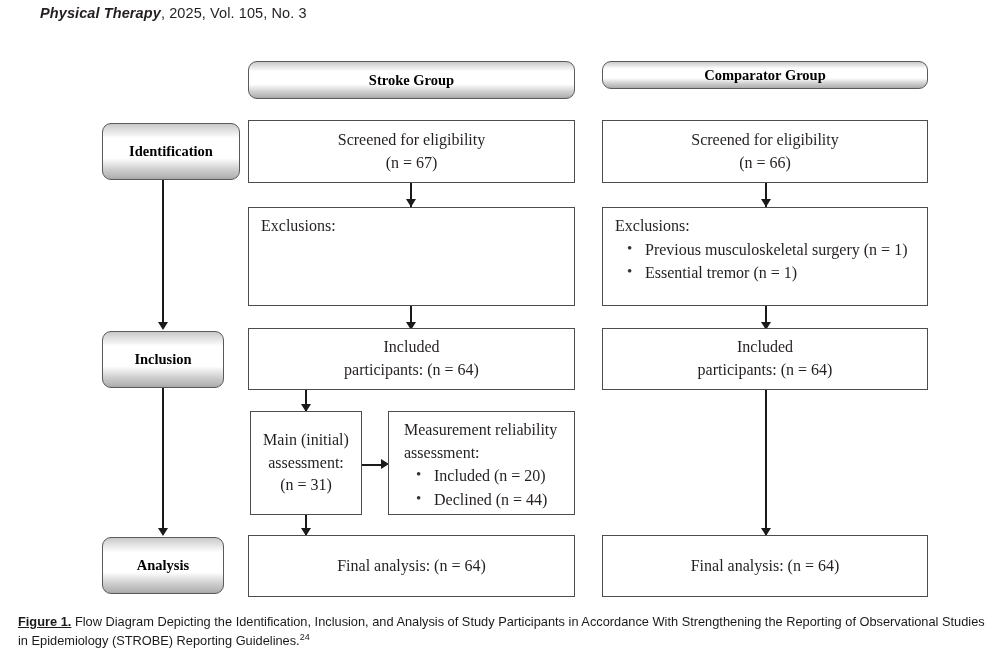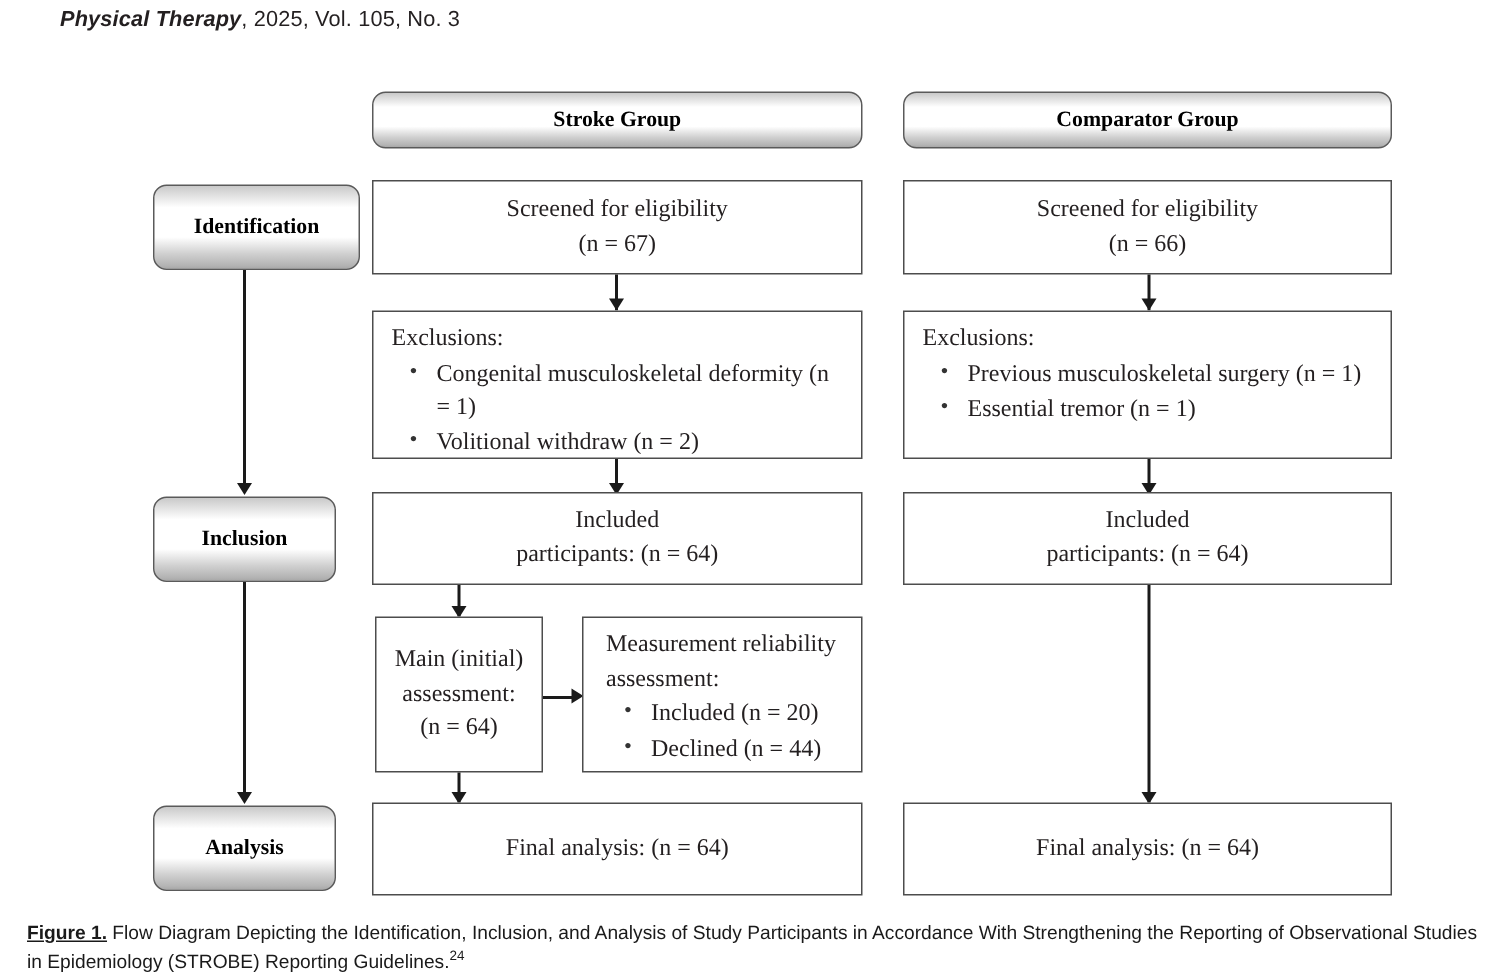--- a/index.html
+++ b/index.html
@@ -153,21 +153,21 @@
 
 <div id="running-head">
   <span class="jrnl">Physical Therapy</span><span>, 2025, Vol. 105, No. 3</span>
 </div>
 
 <div id="figure-canvas">
 
   <div class="chip" style="left:248px; top:61px; width:327px; height:38px;">
     <span>Stroke Group</span>
   </div>
-  <div class="chip" style="left:602px; top:61px; width:326px; height:38px;">
+  <div class="chip" style="left:602px; top:61px; width:326px; height:28px;">
     <span>Comparator Group</span>
   </div>
 
   <div class="chip" style="left:102px; top:123px; width:138px; height:57px;">
     <span>Identification</span>
   </div>
   <div class="chip" style="left:102px; top:331px; width:122px; height:57px;">
     <span>Inclusion</span>
   </div>
   <div class="chip" style="left:102px; top:537px; width:122px; height:57px;">
@@ -182,41 +182,37 @@
   <div class="box center" style="left:248px; top:120px; width:327px; height:63px;">
     <span class="line">Screened for eligibility</span>
     <span class="line">(n = 67)</span>
   </div>
 
   <div class="vline" style="left:410px; top:183px; height:24px;"></div>
   <div class="arrow-down" style="left:405.5px; top:199px;"></div>
 
   <div class="box pad" style="left:248px; top:207px; width:327px; height:99px;">
     <span class="lbl">Exclusions:</span>
-    <ul class="bul">
-      <li>Congenital musculoskeletal deformity (n = 1)</li>
-      <li>Volitional withdraw (n = 2)</li>
-    </ul>
   </div>
 
   <div class="vline" style="left:410px; top:306px; height:24px;"></div>
   <div class="arrow-down" style="left:405.5px; top:322px;"></div>
 
   <div class="box center" style="left:248px; top:328px; width:327px; height:62px;">
     <span class="line">Included</span>
     <span class="line">participants: (n = 64)</span>
   </div>
 
   <div class="vline" style="left:305px; top:390px; height:24px;"></div>
   <div class="arrow-down" style="left:300.5px; top:404px;"></div>
 
   <div class="box center" style="left:250px; top:411px; width:112px; height:104px;">
     <span class="line">Main (initial)</span>
     <span class="line">assessment:</span>
-    <span class="line">(n = 64)</span>
+    <span class="line">(n = 31)</span>
   </div>
 
   <div class="hline" style="left:362px; top:464px; width:21px;"></div>
   <div class="arrow-right" style="left:381px; top:459px;"></div>
 
   <div class="box pad" style="left:388px; top:411px; width:187px; height:104px;padding-left:15px;">
     <span class="lbl">Measurement reliability</span>
     <span class="lbl">assessment:</span>
     <ul class="bul">
       <li>Included (n = 20)</li>

